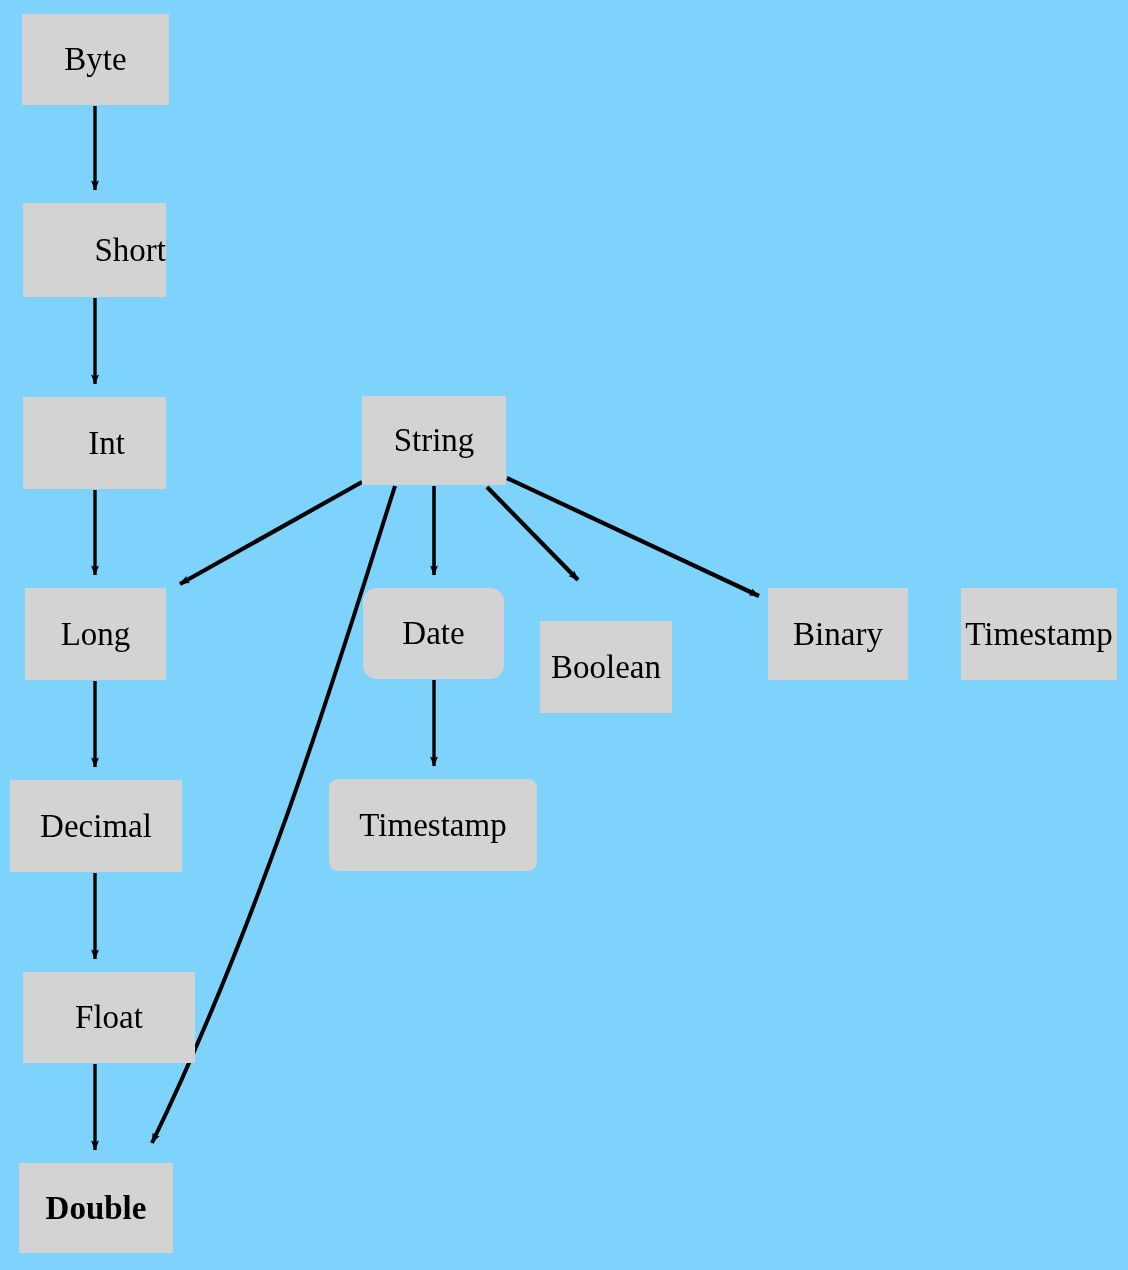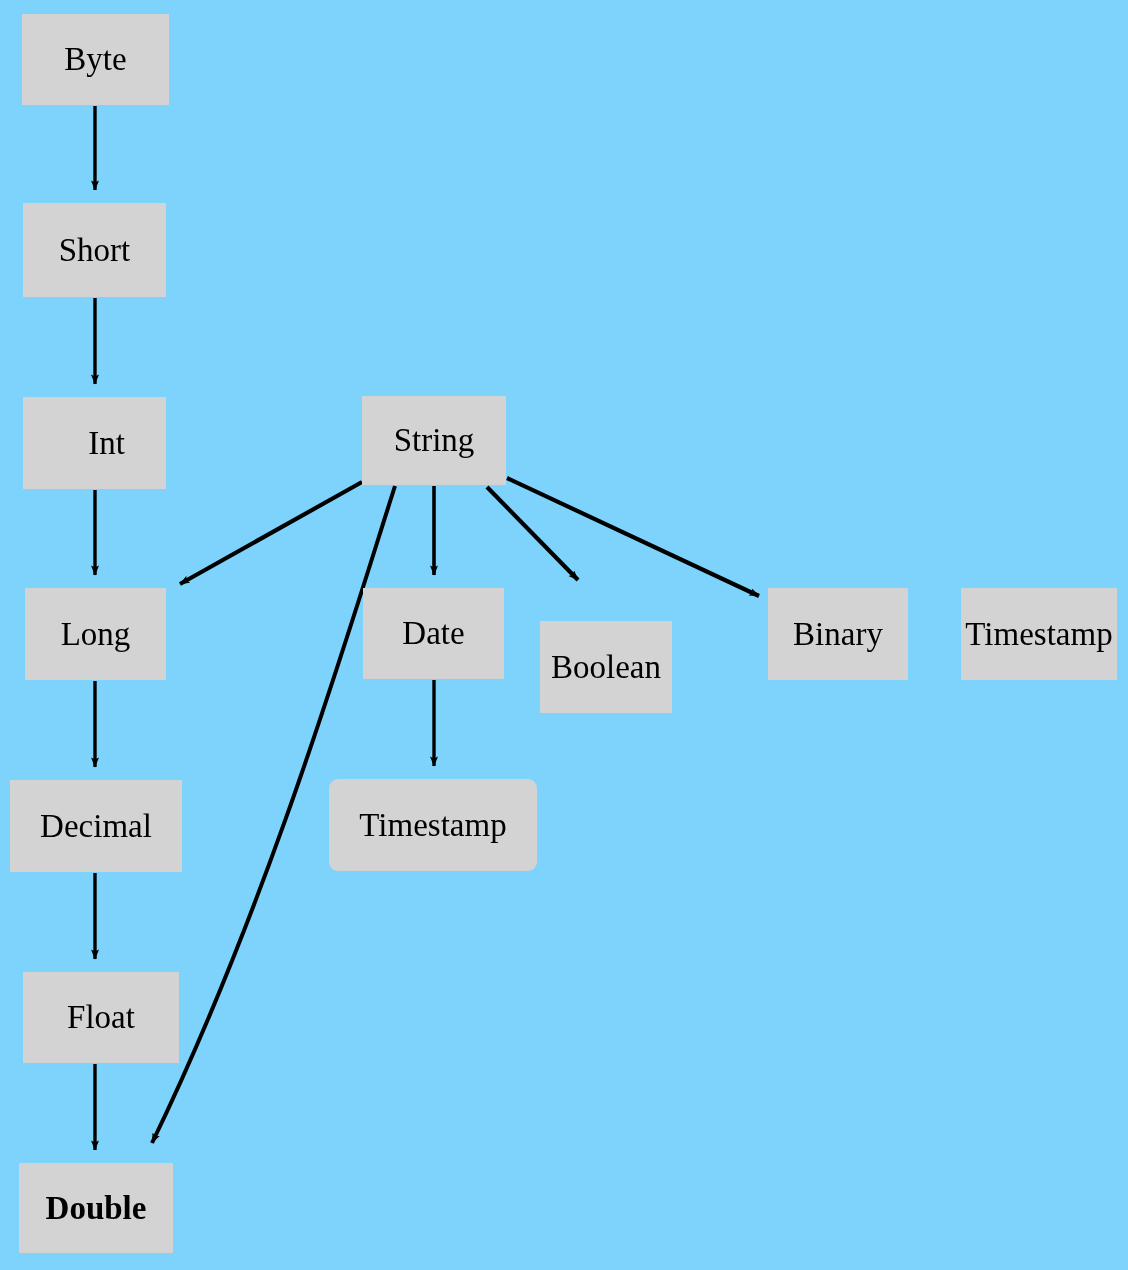--- a/index.html
+++ b/index.html
@@ -100,49 +100,49 @@
 
     <g>
       <path d="M434,680 L434,766" stroke="#000000" stroke-width="3.4" fill="none" marker-end="url(#arrowhead)"></path>
     </g>
   </svg>
 
   <div class="node" style="left:22px; top:14px; width:147px; height:91px;">
     <span class="node-label">Byte</span>
   </div>
 
-  <div class="node" style="left:23px; top:203px; width:143px; height:94px;">
+  <div class="node" style="left:23px; top:203px; width:143px; height:94px;justify-content:flex-end;">
     <span class="node-label">Short</span>
   </div>
 
   <div class="node" style="left:23px; top:397px; width:143px; height:92px;padding-left:24px;">
     <span class="node-label">Int</span>
   </div>
 
   <div class="node" style="left:25px; top:588px; width:141px; height:92px;">
     <span class="node-label">Long</span>
   </div>
 
   <div class="node" style="left:10px; top:780px; width:172px; height:92px;">
     <span class="node-label">Decimal</span>
   </div>
 
-  <div class="node" style="left:23px; top:972px; width:156px; height:91px;text-align:right;">
+  <div class="node" style="left:23px; top:972px; width:172px; height:91px;text-align:right;">
     <span class="node-label">Float</span>
   </div>
 
   <div class="node" style="left:19px; top:1163px; width:154px; height:90px;font-weight:bold;">
     <span class="node-label">Double</span>
   </div>
 
   <div class="node" style="left:362px; top:396px; width:144px; height:89px;">
     <span class="node-label">String</span>
   </div>
 
-  <div class="node" style="left:363px; top:588px; width:141px; height:91px;">
+  <div class="node" style="left:363px; top:588px; width:141px; height:91px;border-radius:14px;">
     <span class="node-label">Date</span>
   </div>
 
   <div class="node" style="left:329px; top:779px; width:208px; height:92px;border-radius:9px;">
     <span class="node-label">Timestamp</span>
   </div>
 
   <div class="node" style="left:540px; top:621px; width:132px; height:92px;">
     <span class="node-label">Boolean</span>
   </div>

